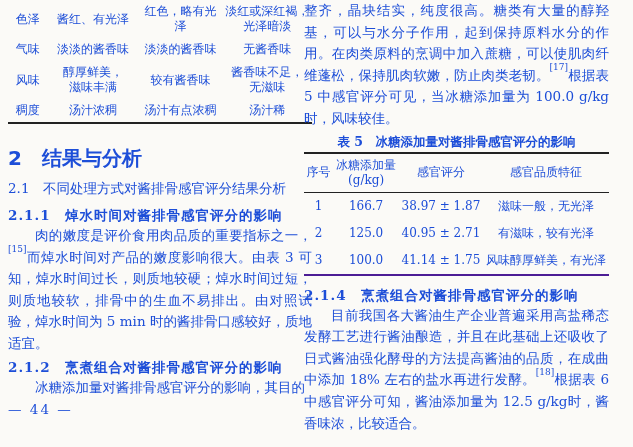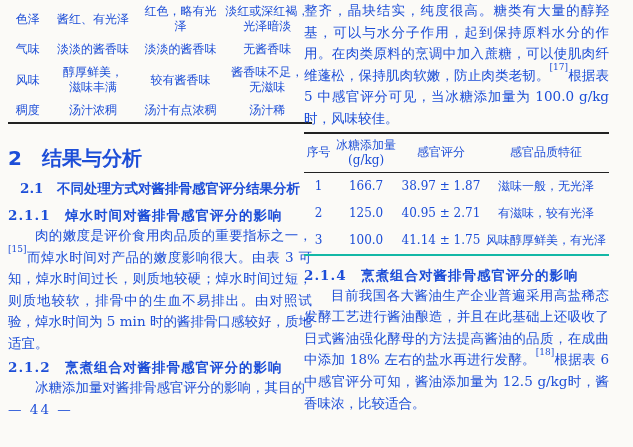--- a/index.html
+++ b/index.html
@@ -46,24 +46,23 @@
   
   .h2 {
     margin-top: 24px;
     font-family: "DejaVu Sans", sans-serif;
     font-weight: 700;
     font-size: 20px;
     line-height: 20px;
   }
   .h3 {
     margin-top: 11px;
-    font-weight: 700;
+    font-weight: 400;
     font-size: 13.5px;
     line-height: 19px;
-    text-align: center;
   }
   .h4 {
     margin-top: 8px;
     font-weight: 700;
     font-size: 13.5px;
     line-height: 19px;
     letter-spacing: 1px;
   }
   .h4.tight { margin-top: 3px; }
 
@@ -88,21 +87,21 @@
     font-weight: 700;
     font-size: 12.5px;
     line-height: 17px;
     text-align: center;
   }
   table.table5 {
     width: 100%;
     border-collapse: collapse;
     margin-top: 2px;
     border-top: 2px solid #222;
-    border-bottom: 2px solid #14b8a6;
+    border-bottom: 2px solid #4c1d95;
     font-size: 12px;
     line-height: 15px;
   }
   table.table5 th {
     font-weight: 400;
     text-align: center;
     vertical-align: middle;
     padding: 4px 2px;
     border-bottom: 1px solid #222;
     white-space: pre-line;
@@ -176,20 +175,21 @@
     <div class="h4 tight">2.1.2　烹煮组合对酱排骨感官评分的影响</div>
     <p class="body-text indent">冰糖添加量对酱排骨感官评分的影响，其目的</p>
 
     <div class="footer">— 44 —</div>
   </div>
 
   <div class="col col-right">
 
     <p class="body-text"><span>整齐，晶块结实，纯度很高。糖类有大量的醇羟基，可以与水分子作用，起到保持原料水分的作用。在肉类原料的烹调中加入蔗糖，可以使肌肉纤维蓬松，保持肌肉软嫩，防止肉类老韧。</span><sup class="cite">[17]</sup><span>根据表 5 中感官评分可见，当冰糖添加量为 100.0 g/kg 时，风味较佳。</span></p>
 
+    <div class="table5-title">表 5　冰糖添加量对酱排骨感官评分的影响</div>
 
     <table class="table5">
       <thead>
         <tr>
           <th>序号</th>
           <th>冰糖添加量
 (g/kg)</th>
           <th>感官评分</th>
           <th>感官品质特征</th>
         </tr>

